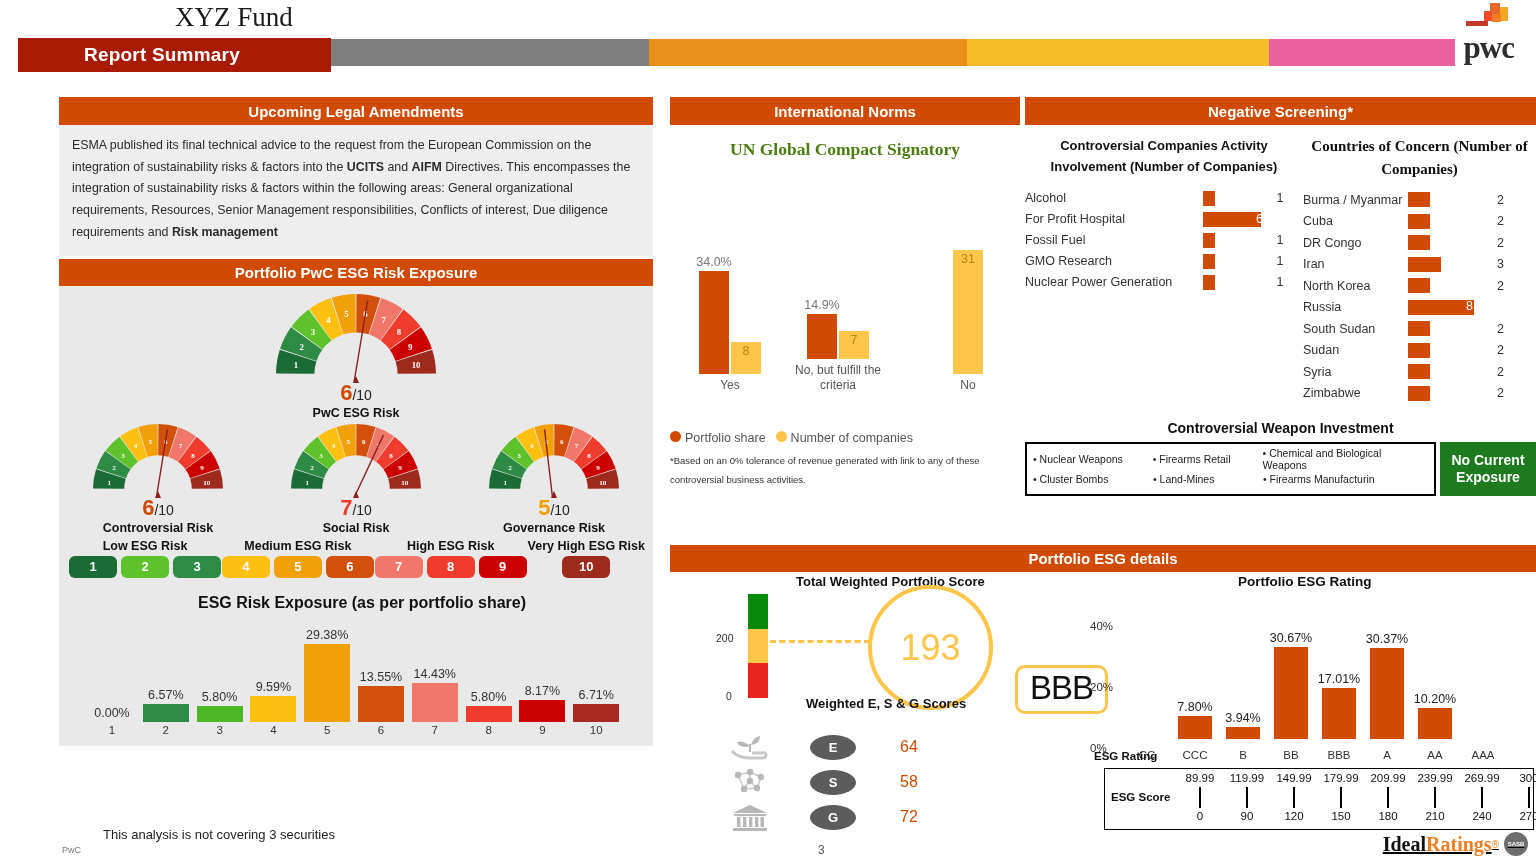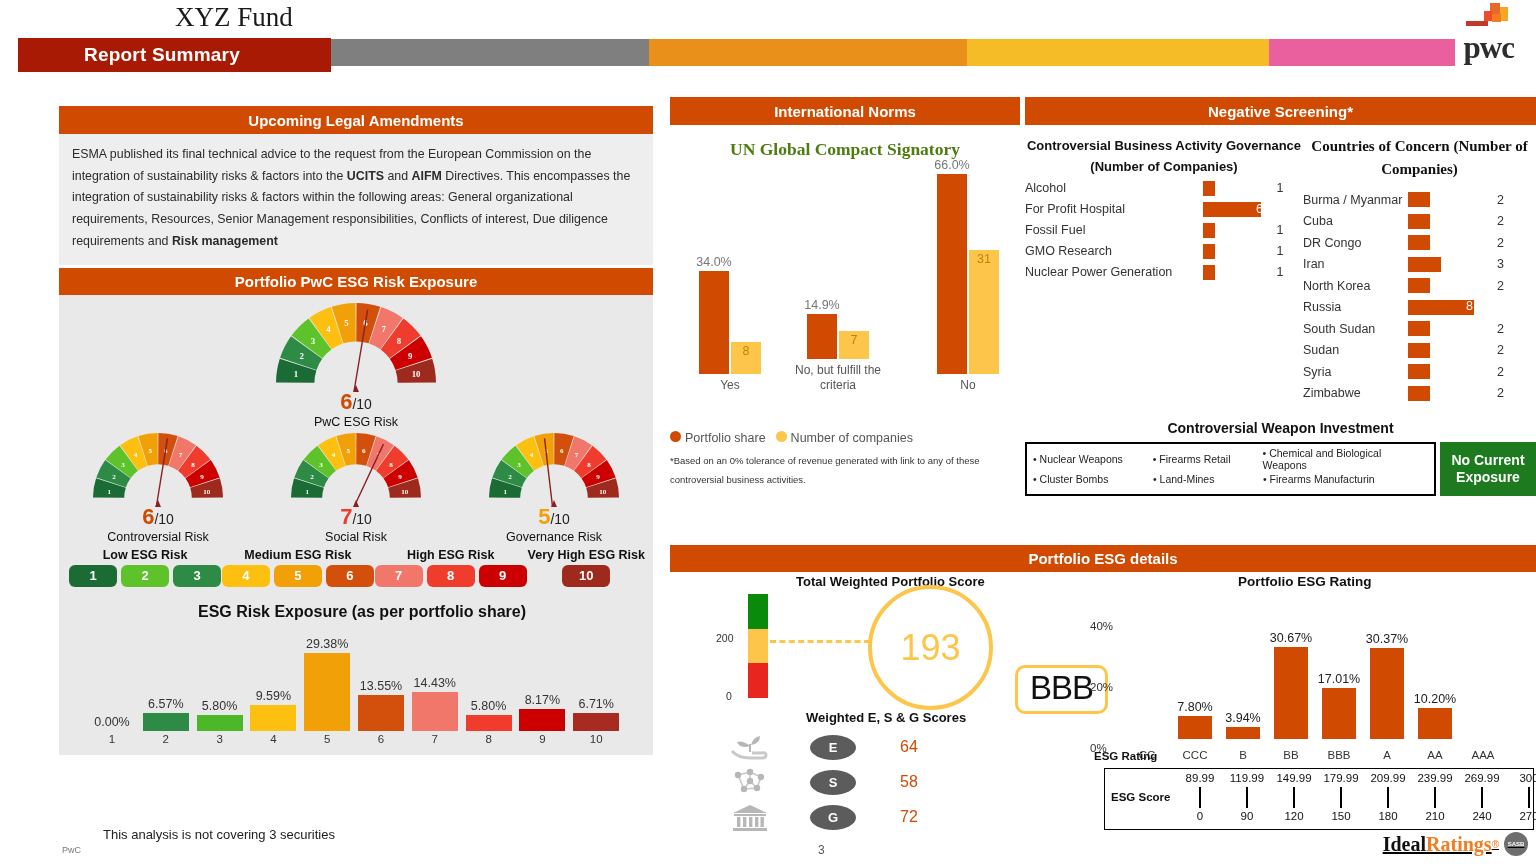--- a/index.html
+++ b/index.html
@@ -39,37 +39,37 @@
 
   
   .sec-head {
     background: #d04a02; color: #fff; font-weight: bold;
     font-size: 15px; text-align: center;
     display: flex; align-items: center; justify-content: center;
   }
 
   
   .col-left { position: absolute; left: 59px; top: 97px; width: 594px; }
-  .legal-head { height: 28px; margin-top: 9px; }
+  .legal-head { height: 28px; }
   .legal-body {
     background: #eeeeee; padding: 10px 13px 12px 13px;
     font-size: 12.4px; color: #2b2b2b; line-height: 1.75;
   }
   .legal-body b { font-weight: bold; }
 
   .risk-head { height: 27px; margin-top: 3px; }
   .risk-body { background: #e9e9e9; padding-bottom: 6px; }
 
   .gauge-big { display: flex; justify-content: center; padding-top: 8px; }
   .gauge-row { display: flex; justify-content: space-around; padding-top: 4px; }
   .gauge-unit { text-align: center; }
   .gauge-score { font-size: 22px; font-weight: bold; line-height: 1;
      margin-top: -6px; }
   .gauge-score .den { font-size: 14px; color: #222; font-weight: normal; }
-  .gauge-label { font-size: 12.5px; font-weight: normal; color: #111; margin-top: 2px;}
+  .gauge-label { font-size: 12.5px; font-weight: bold; color: #111; margin-top: 2px;}
 
   .legend-wrap { display:flex; justify-content: space-between; padding: 4px 8px 0 10px; }
   .legend-group { text-align: center; }
   .legend-title { font-size: 12.5px; font-weight: bold; color: #111; margin-bottom: 3px;}
   .legend-pills { display: flex; gap: 4px; justify-content:center; }
   .pill { width: 48px; height: 22px; border-radius: 6px; color: #fff;
      font-size: 13px; font-weight: bold; display:flex; align-items:center; justify-content:center;}
 
   .bars-title { text-align: center; font-size: 16px; font-weight: bold;
      color: #111; margin-top: 16px; padding-left: 12px; }
@@ -148,21 +148,21 @@
   .tw-scale { position:absolute; left: 78px; top: 22px; width: 20px; height: 104px; }
   .tw-scale div { width: 100%; height: 33.33%; }
   .tw-lab { position:absolute; font-size: 10.5px; color:#333; }
   .tw-dash { position:absolute; left: 100px; top: 68px; width: 100px;
       border-top: 3px dashed #fdc64b; }
   .tw-circle { position:absolute; left: 198px; top: 13px; width: 125px; height: 125px;
       border: 4px solid #fdc64b; border-radius: 50%; display:flex;
       align-items:center; justify-content:center; }
   .tw-circle span { font-size: 36px; color: #fdc64b; }
 
-  .wesg-title { position:absolute; left: 136px; top: 138px; font-size: 13px;
+  .wesg-title { position:absolute; left: 136px; top: 124px; font-size: 13px;
       font-weight: bold; color: #111; white-space:nowrap;}
   .esg-row { position:absolute; display:flex; align-items:center; }
   .esg-pill { width: 46px; height: 25px; border-radius: 50%; background: #5c5c5c;
       color:#fff; font-size: 13px; font-weight:bold; display:flex;
       align-items:center; justify-content:center; }
   .esg-num { font-size: 16px; color: #d04a02; margin-left: 44px; }
   .esg-ico { width: 40px; height: 30px; }
 
   .bbb-badge { position:absolute; left: 345px; top: 93px; border: 3px solid #fdc64b;
       border-radius: 10px; padding: 1px 12px 4px 12px; }
@@ -455,45 +455,42 @@
               <div class="vtop">14.9%</div>
             </div>
             <div class="nbar" style="height: 28px; background: rgb(253, 198, 75);">
               <div class="vin">7</div>
             </div>
           </div>
           <div class="ncat">No, but fulfill the criteria</div>
         </div>
         <div class="ngroup" style="left: 248px;">
           <div class="nbars">
-            <div class="nbar" style="height: 200px; background: rgb(208, 74, 2);">
-              <div class="vtop">66.0%</div>
-            </div>
             <div class="nbar" style="height: 124px; background: rgb(253, 198, 75);">
               <div class="vin">31</div>
             </div>
           </div>
           <div class="ncat">No</div>
         </div>
       </div>
     <div class="nlegend" id="normsLegend">
         <span><span class="dot" style="background:#d04a02"></span>Portfolio share</span>
         <span><span class="dot" style="background:#fdc64b"></span>Number of companies</span>
       </div>
     <div class="nfoot">*Based on an 0% tolerance of revenue generated with link to any of these controversial business activities.</div>
   </div>
 
   <div class="col-right">
     <div class="sec-head neg-head">
       <span>Negative Screening*</span>
     </div>
     <div class="neg-cols">
       <div class="neg-c1">
-        <div class="neg-t1">Controversial Business Activity Governance (Number of Companies)</div>
-        <div id="cbaList" style="">
+        <div class="neg-t1">Controversial Companies Activity Involvement (Number of Companies)</div>
+        <div id="cbaList" style="margin-top:10px">
             <div class="cba-row">
               <div class="cba-name">Alcohol</div>
               <div class="cba-track">
                 <div class="cba-bar" style="width:12px"></div>
               </div>
               <div class="cba-val">1</div>
             </div>
             <div class="cba-row">
               <div class="cba-name">For Profit Hospital</div>
               <div class="cba-track">

